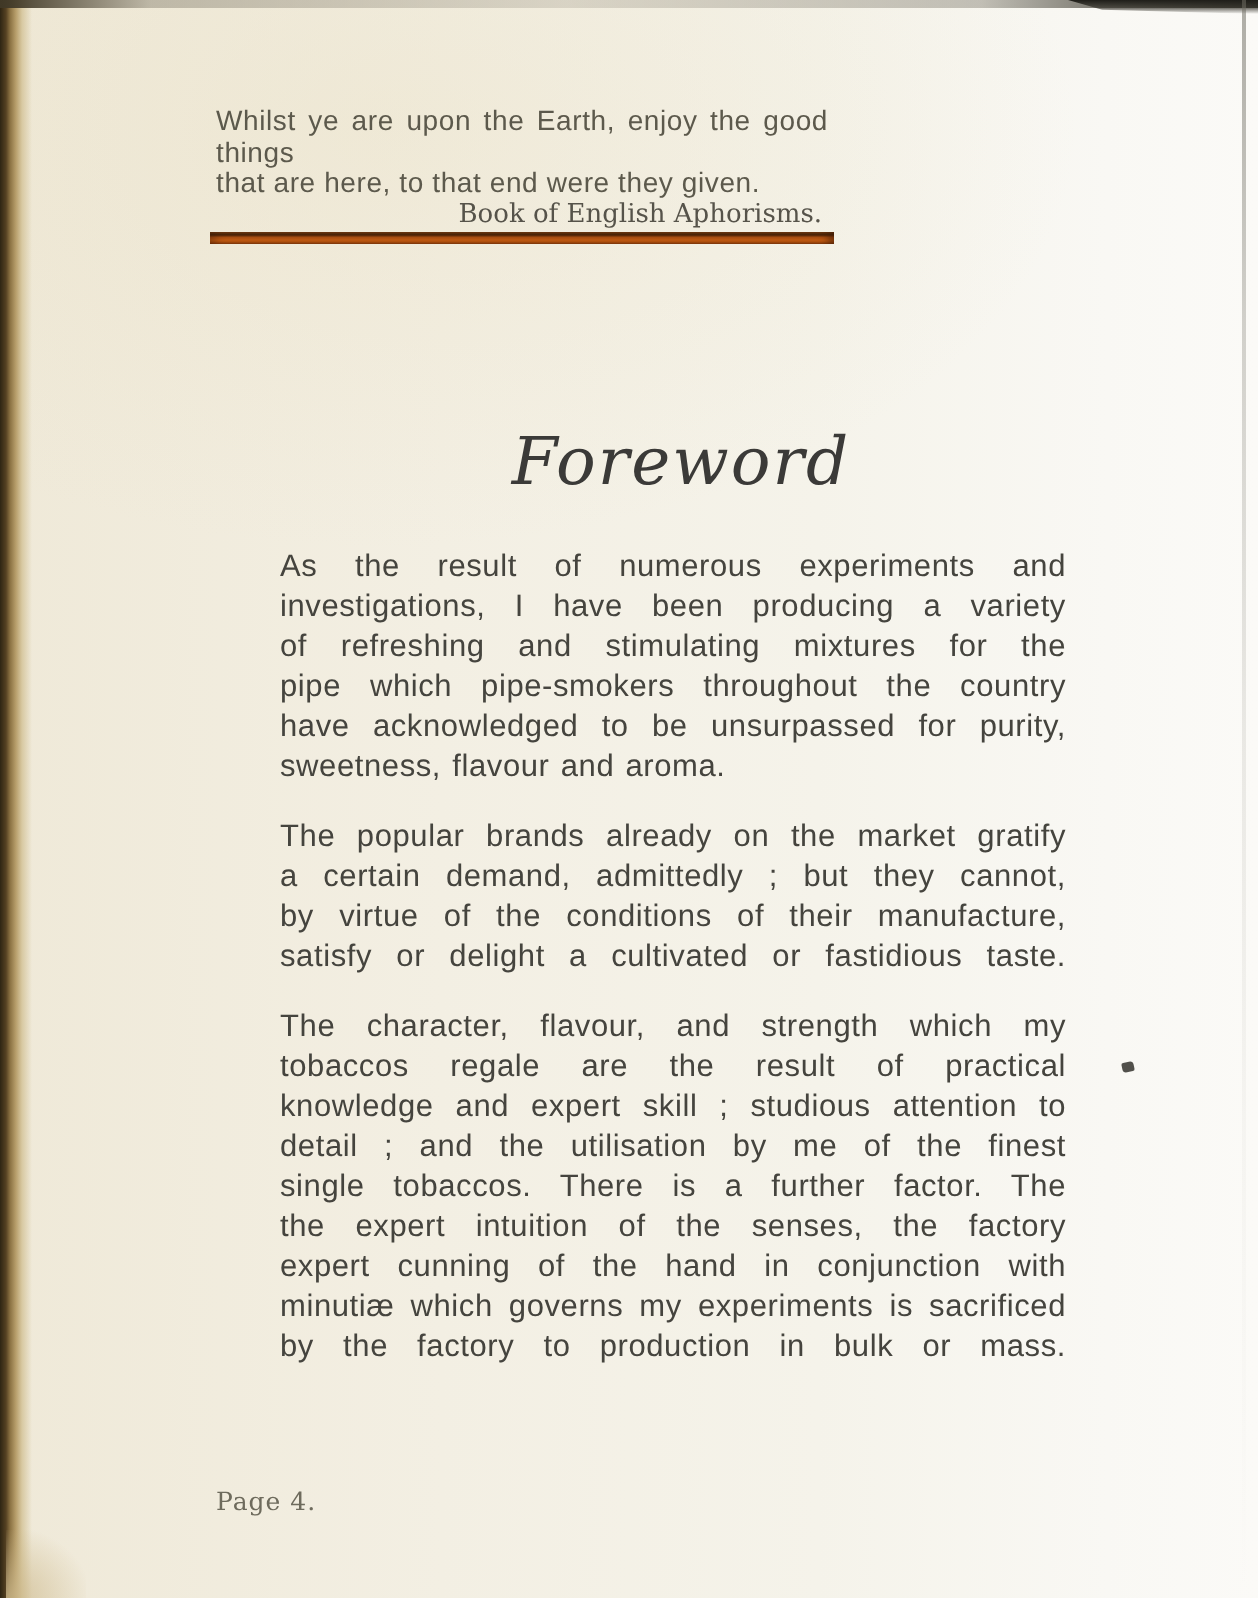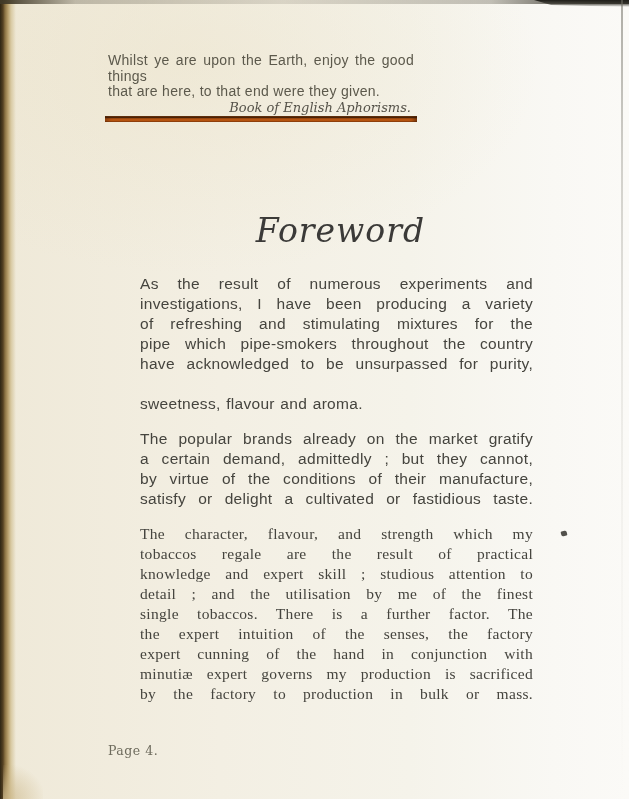--- a/index.html
+++ b/index.html
@@ -52,21 +52,21 @@
   
   .epigraph { position: absolute; left: 108px; top: 53px; width: 306px; }
   .epigraph .line {
     font-size: 14px; line-height: 15.5px; color: #5c594c;
     letter-spacing: 0.3px;
     text-align: justify; text-align-last: justify;
   }
   .epigraph .line.last-short { text-align-last: left; }
   .epigraph-attrib {
     margin-top: 0px;
-    font-family: "DejaVu Serif", serif; font-style: italic;
+    font-family: "DejaVu Serif", serif; 
     font-size: 13px; line-height: 15.5px; color: #56534a;
     text-align: right; padding-right: 3px;
   }
   .rule {
     margin-left: -3px; margin-top: 1px;
     width: 312px; height: 6px;
     background: linear-gradient(180deg,
       #6e3a12 0%, #472208 24%, #a74c10 45%, #bf5a13 68%, #b0500e 82%, #7c380c 100%);
     box-shadow: inset -6px 0 4px -3px rgba(60,25,5,0.55), inset 6px 0 4px -3px rgba(60,25,5,0.35);
   }
@@ -76,27 +76,27 @@
     position: absolute; left: 144px; top: 213px; width: 393px;
     margin: 0; text-align: center;
     font-family: "DejaVu Serif", serif; font-style: italic; font-weight: 400;
     font-size: 33px; line-height: 1.1; color: #3b3a38;
     letter-spacing: 1px;
   }
 
   
   .bodytext { position: absolute; left: 140px; top: 274px; width: 393px; }
   .para { margin: 0 0 15px 0; }
-  .para:last-child { margin-bottom: 16px; font-family: Liberation Serif, serif; }
+  .para:last-child { margin-bottom: 16px; }
   .para .line {
     font-size: 15.5px; line-height: 20px; color: #45443e;
     letter-spacing: 0.3px; word-spacing: 1px;
     text-align: justify; text-align-last: justify;
   }
-  .para .line.last-short { text-align-last: left; margin-top: 20px; }
+  .para .line.last-short { text-align-last: left; }
 
   
   .page-number {
     position: absolute; left: 108px; top: 743px;
     font-family: "DejaVu Serif", serif;
     font-size: 12.5px; color: #6e6b5d; letter-spacing: 0.5px;
   }
 </style>
 </head>
 <body>
@@ -137,20 +137,20 @@
         <div class="line">satisfy or delight a cultivated or fastidious taste.</div>
       </div>
     <div class="para">
         <div class="line">The character, flavour, and strength which my</div>
         <div class="line">tobaccos regale are the result of practical</div>
         <div class="line">knowledge and expert skill ; studious attention to</div>
         <div class="line">detail ; and the utilisation by me of the finest</div>
         <div class="line">single tobaccos. There is a further factor. The</div>
         <div class="line">the expert intuition of the senses, the factory</div>
         <div class="line">expert cunning of the hand in conjunction with</div>
-        <div class="line">minutiæ expert governs my production is sacrificed</div>
+        <div class="line">minutiæ which governs my experiments is sacrificed</div>
         <div class="line">by the factory to production in bulk or mass.</div>
       </div>
   </div>
 
   <div class="page-number">Page 4.</div>
 
 </div>
 
 </body></html>

